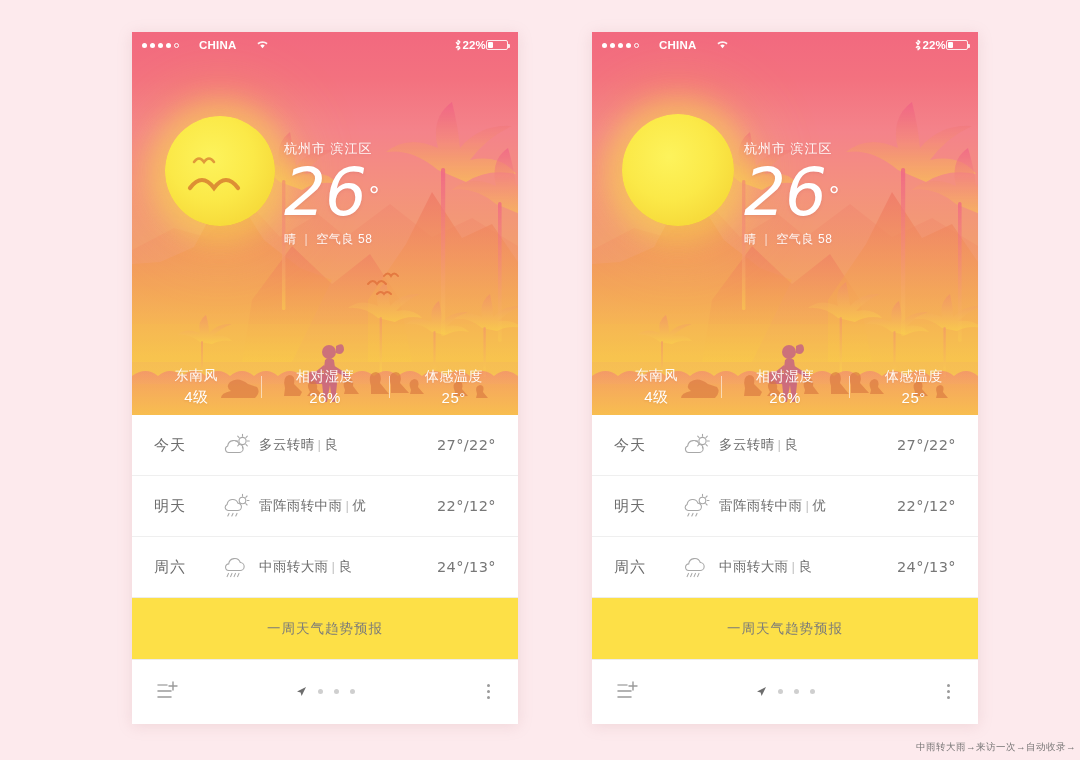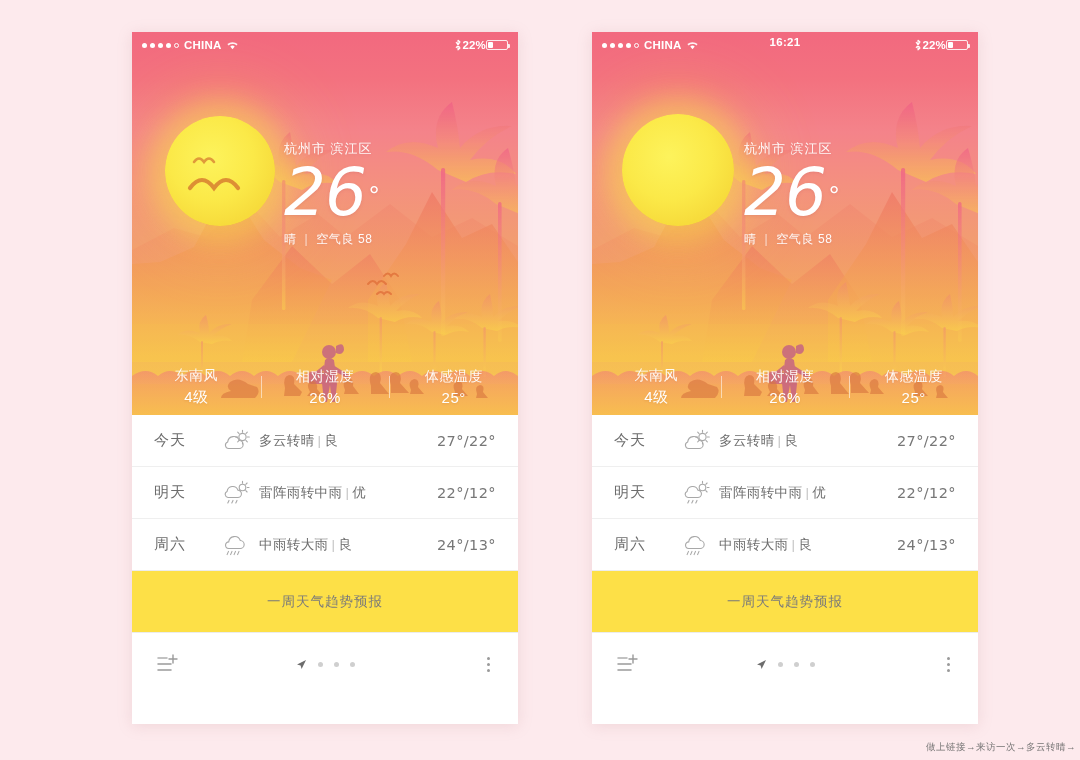--- a/index.html
+++ b/index.html
@@ -43,21 +43,21 @@
   
   .statusbar {
     position: relative; z-index: 40;
     height: 22px;
     display: flex; align-items: center;
     padding: 4px 10px 0 10px;
     color: #ffffff;
     font-size: 11px;
     letter-spacing: .2px;
   }
-  .sb-left { display: flex; align-items: center; gap: 5px; }
+  .sb-left { display: flex; gap: 20px; }
   .dots { display: flex; gap: 3px; align-items: center; }
   .dots i { width: 5px; height: 5px; border-radius: 50%; background: #fff; display: block; }
   .dots i.hollow { background: transparent; border: 1px solid #fff; width: 5px; height: 5px; }
   .carrier { font-size: 11.5px; font-weight: bold; }
   .wifi { position: relative; width: 13px; height: 10px; }
   .wifi svg { display: block; }
   .sb-center {
     position: absolute; left: 0; right: 0; top: 4px;
     text-align: center; font-size: 11.5px; font-weight: bold;
     letter-spacing: .3px;
@@ -124,21 +124,21 @@
     content: ""; position: absolute; left: 0; top: 8px; bottom: 8px;
     width: 1px; background: rgba(255,255,255,.55);
   }
   .stat .k { font-size: 14px; opacity: .95; letter-spacing: .5px; }
   .stat .v { font-size: 15px; margin-top: 3px; letter-spacing: .5px; }
 
   
   .forecast { background: #fff; }
   .frow {
     display: flex; align-items: center;
-    height: 52px; padding: 0 22px;
+    height: 61px; padding: 0 22px;
     border-bottom: 1px solid #efefef;
   }
   .frow:last-of-type { border-bottom: 1px solid #ececec; }
   .fday { width: 68px; font-size: 15px; color: #6d6d6d; letter-spacing: 1px; }
   .fmid { flex: 1; display: flex; align-items: center; gap: 7px; }
   .wicon { width: 30px; height: 26px; flex: none; }
   .wicon svg { display: block; }
   .fdesc { font-size: 13.5px; color: #6d6d6d; letter-spacing: .4px; }
   .fdesc .sep { color: #c4c4c4; margin: 0 3px; }
   .ftemp {
@@ -463,21 +463,20 @@
               <i class="hollow"></i>
           </span>
           <span class="carrier">CHINA</span>
           <span class="wifi">
             <svg width="13" height="10" viewBox="0 0 13 10">
                 <path d="M6.5 9.2 8.7 6.4a3.6 3.6 0 0 0-4.4 0z" fill="#fff"></path>
                 <path d="M6.5 4.1c1.5 0 2.9.5 4 1.4l1.1-1.4A8.1 8.1 0 0 0 6.5 2.2 8.1 8.1 0 0 0 1.4 4.1l1.1 1.4a6.4 6.4 0 0 1 4-1.4z" fill="#fff" opacity=".9"></path>
               </svg>
           </span>
         </div>
-        <div class="sb-center">16:21</div>
         <div class="sb-right">
           <span class="bt">
             <svg width="8" height="12" viewBox="0 0 8 12">
                 <path d="M2 3 6 9 4 10.8V1.2L6 3 2 9" fill="none" stroke="#fff" stroke-width="1.1" stroke-linejoin="round"></path>
               </svg>
           </span>
           <span class="batt-pct">22%</span>
           <span class="battery">
               <b></b>
             </span>
@@ -653,16 +652,16 @@
       </div>
       <div class="more">
         <i></i>
           <i></i>
           <i></i>
       </div>
     </div>
   </div>
 
   <div class="watermark">
-    <div class="wm-sub">做上链接→来访一次→多云转晴→</div>
+    <div class="wm-sub">中雨转大雨→来访一次→自动收录→</div>
   </div>
 
 </div>
 
 </body></html>

